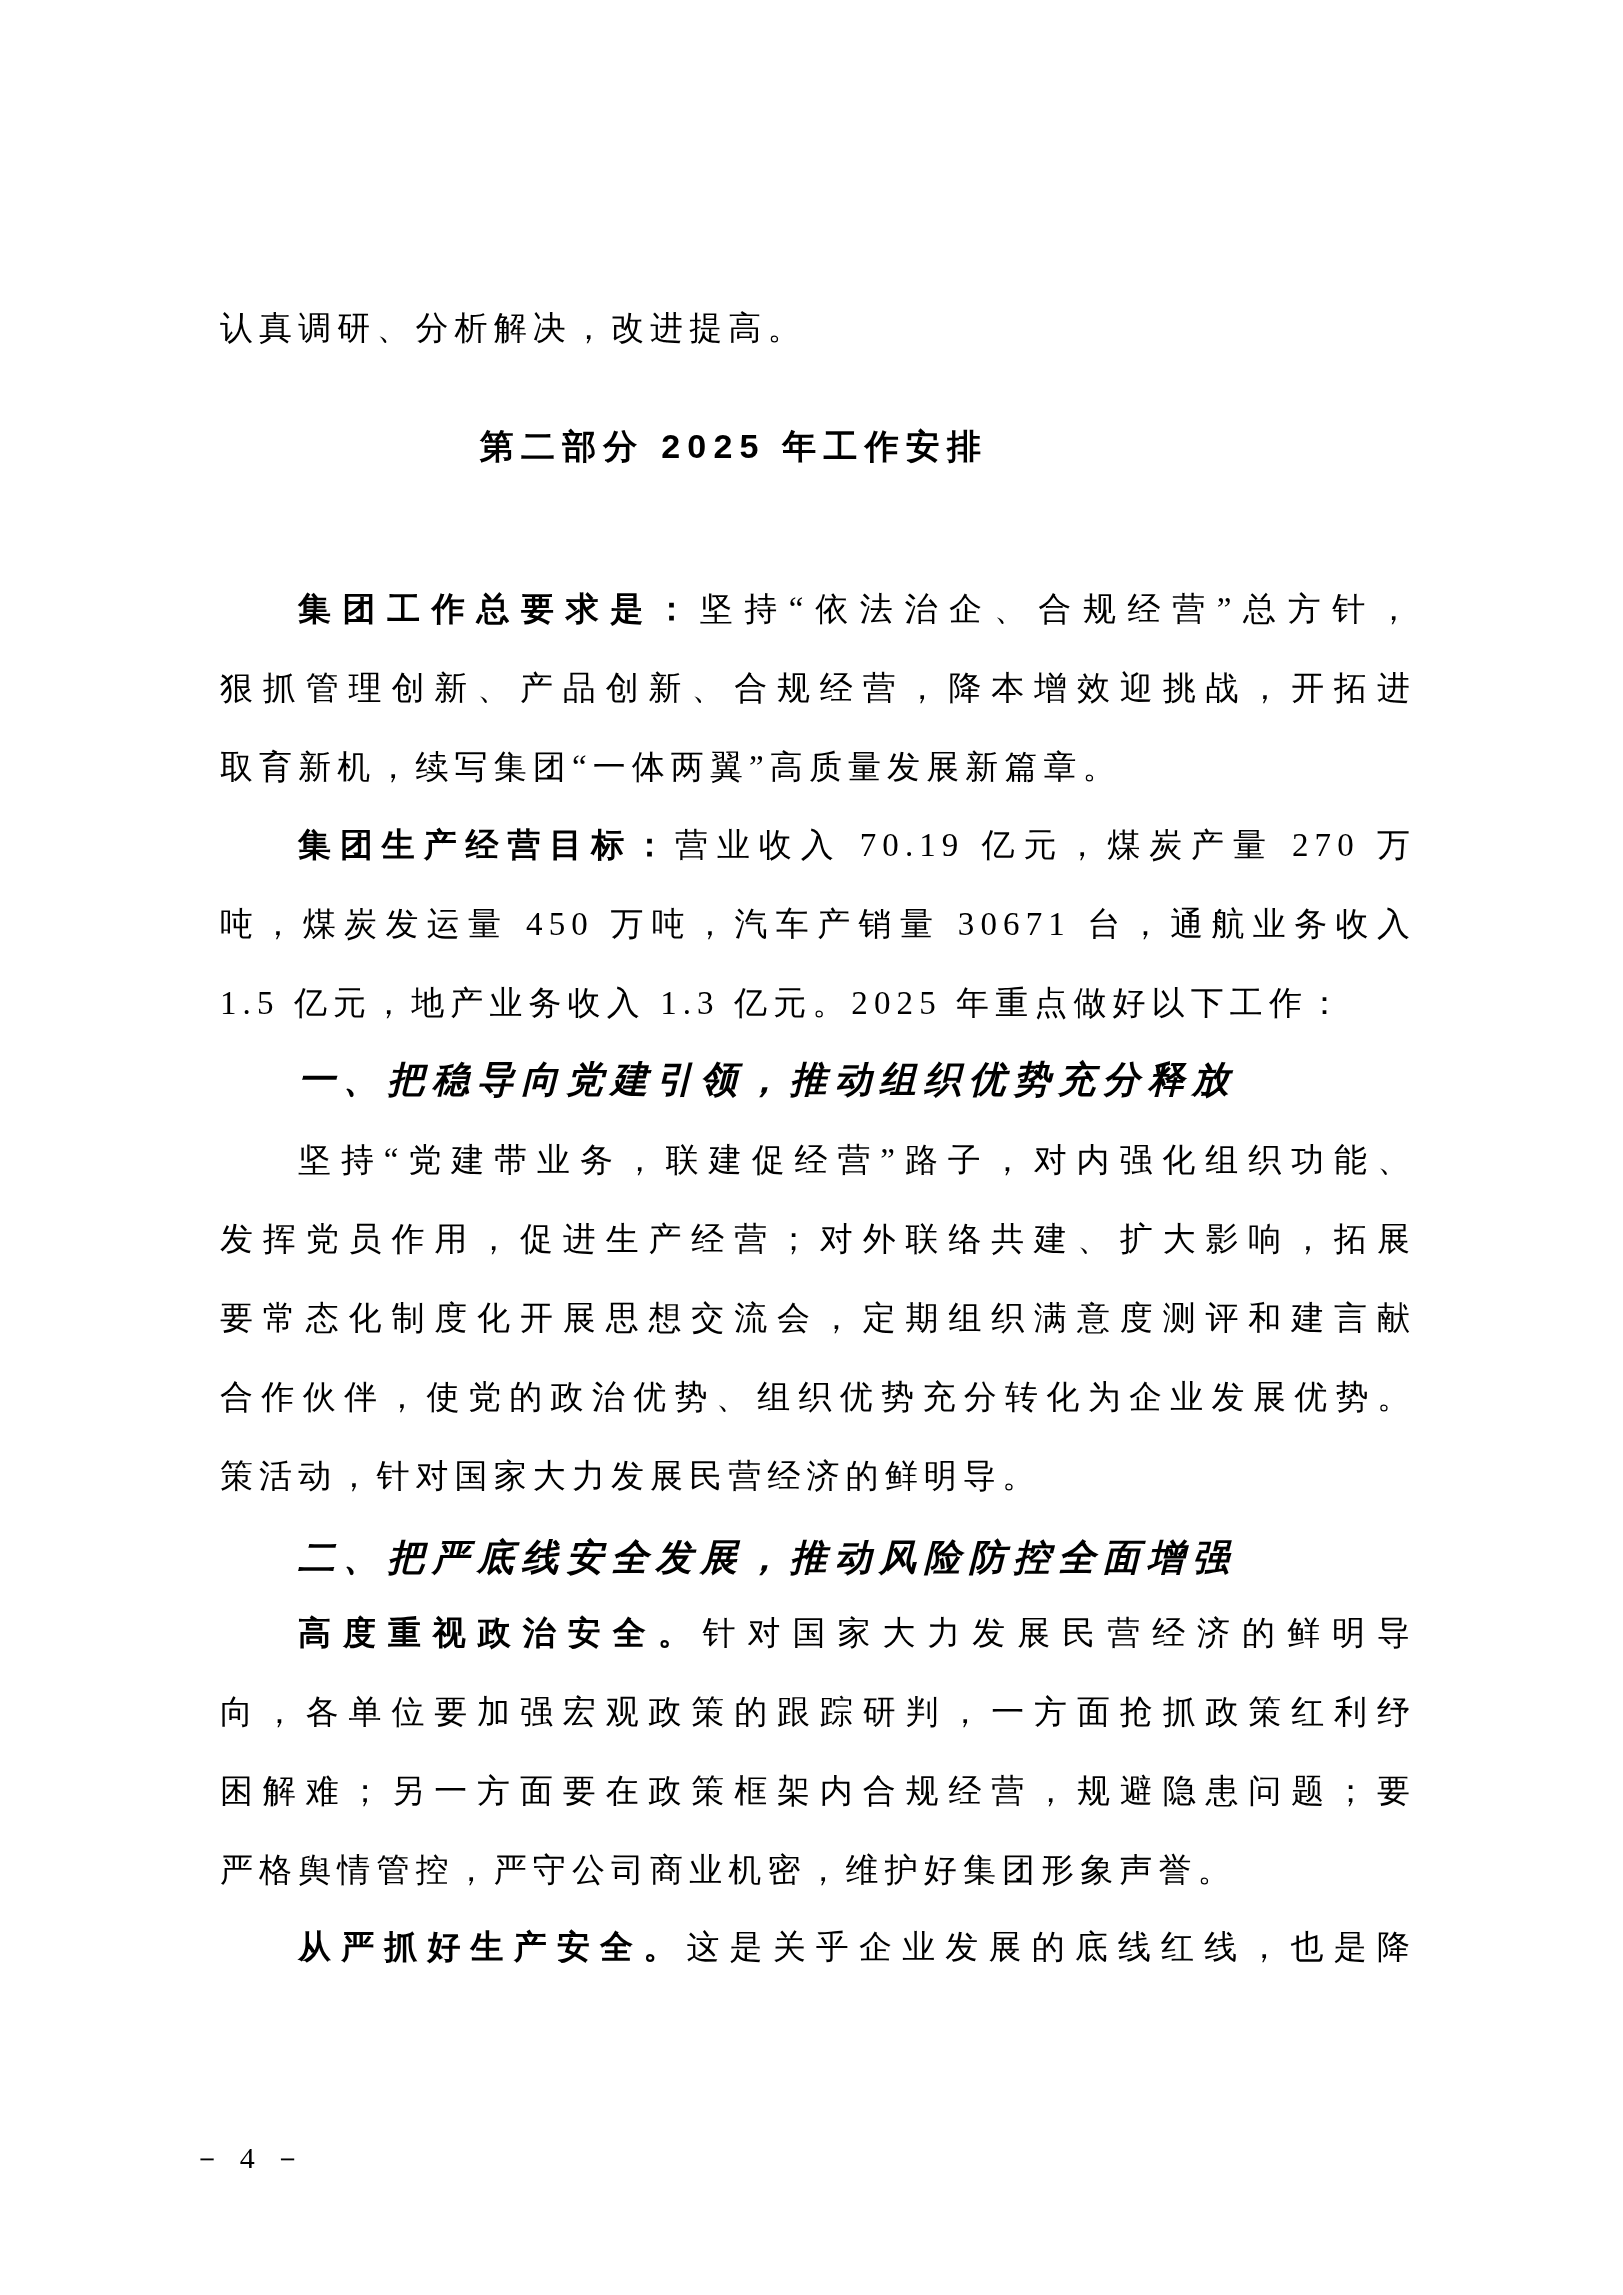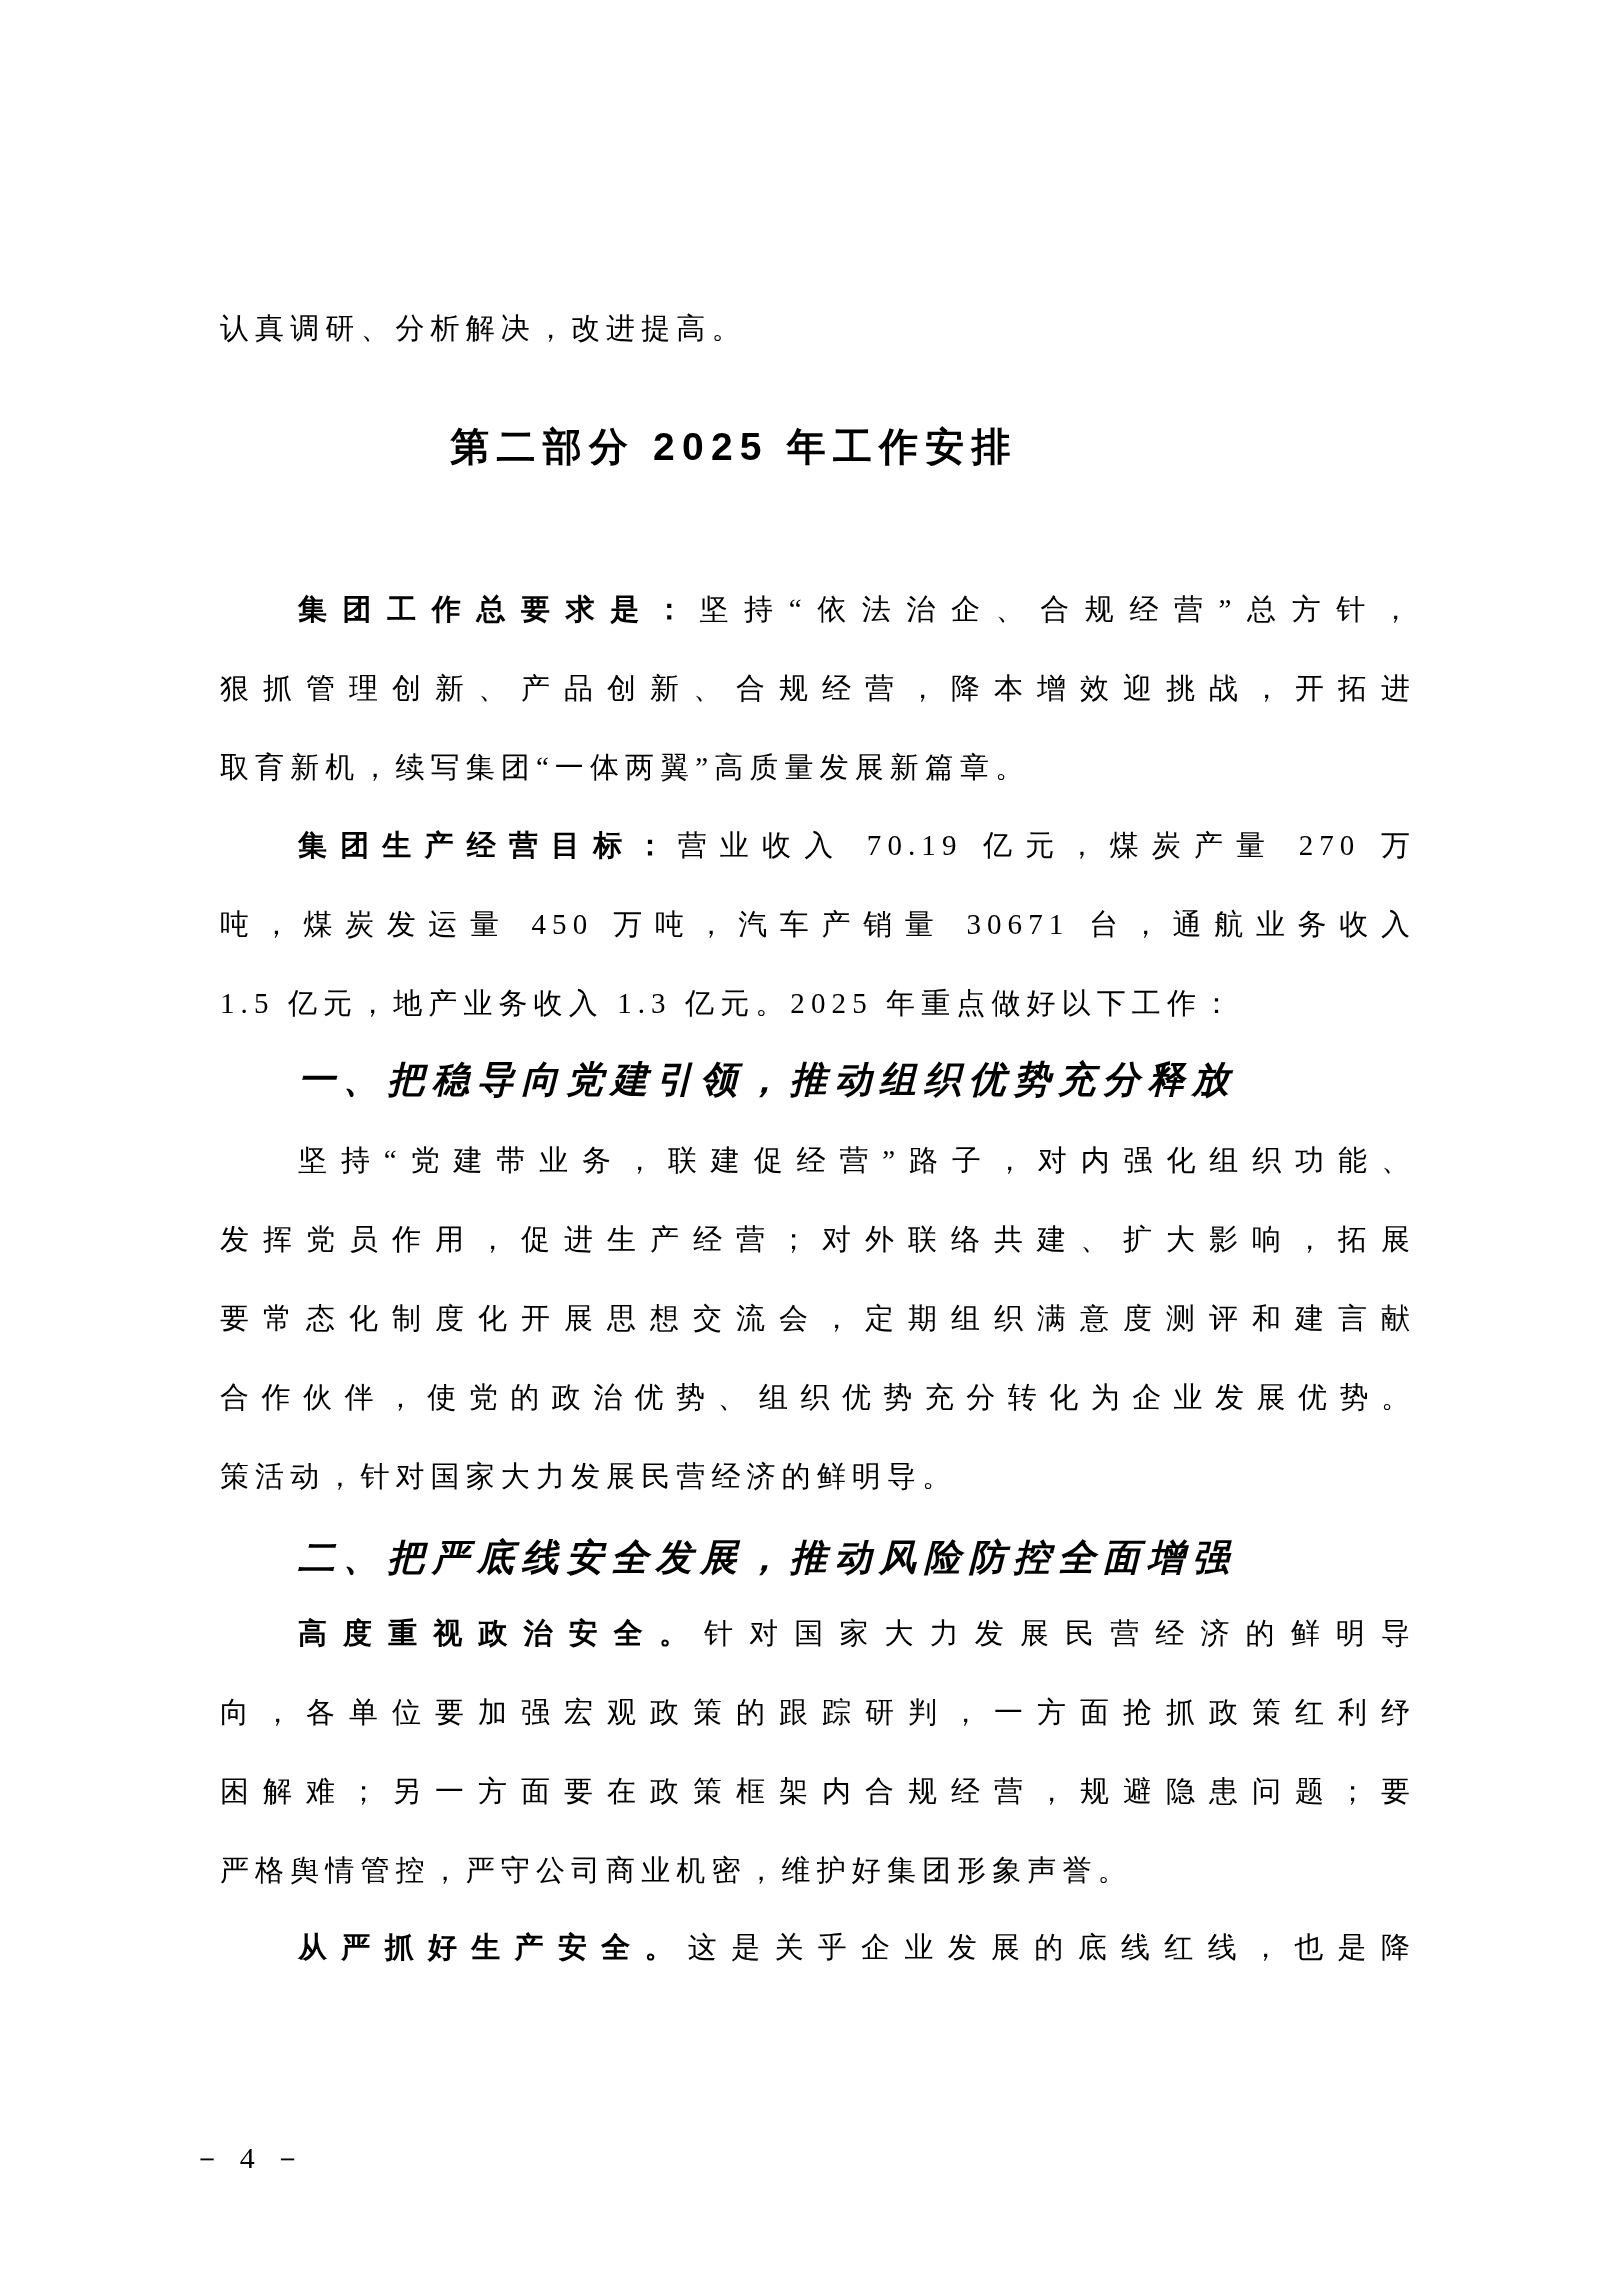--- a/index.html
+++ b/index.html
@@ -16,42 +16,42 @@
 
   
   .col {
     position: absolute;
     left: 220px;
     width: 1196px;
   }
 
   
   .bline {
-    font-size: 29px;
+    font-size: 33px;
     line-height: 79px;
     letter-spacing: 6.1px;
     white-space: normal;
   }
   .just {
     text-align: justify;
     text-align-last: justify;
     text-justify: inter-character;
   }
   .indent { text-indent: 78px; }
   .lead { font-weight: bold; }
 
   
   .part-title {
     position: absolute;
     left: 0;
     width: 1468px;
     text-align: center;
     font-family: "Liberation Sans", sans-serif;
     font-weight: bold;
-    font-size: 39px;
+    font-size: 34px;
     line-height: 51px;
     letter-spacing: 7.2px;
   }
 
   
   .shead {
     font-family: "Liberation Sans", sans-serif;
     font-weight: bold;
     font-size: 37px;
     line-height: 79px;

